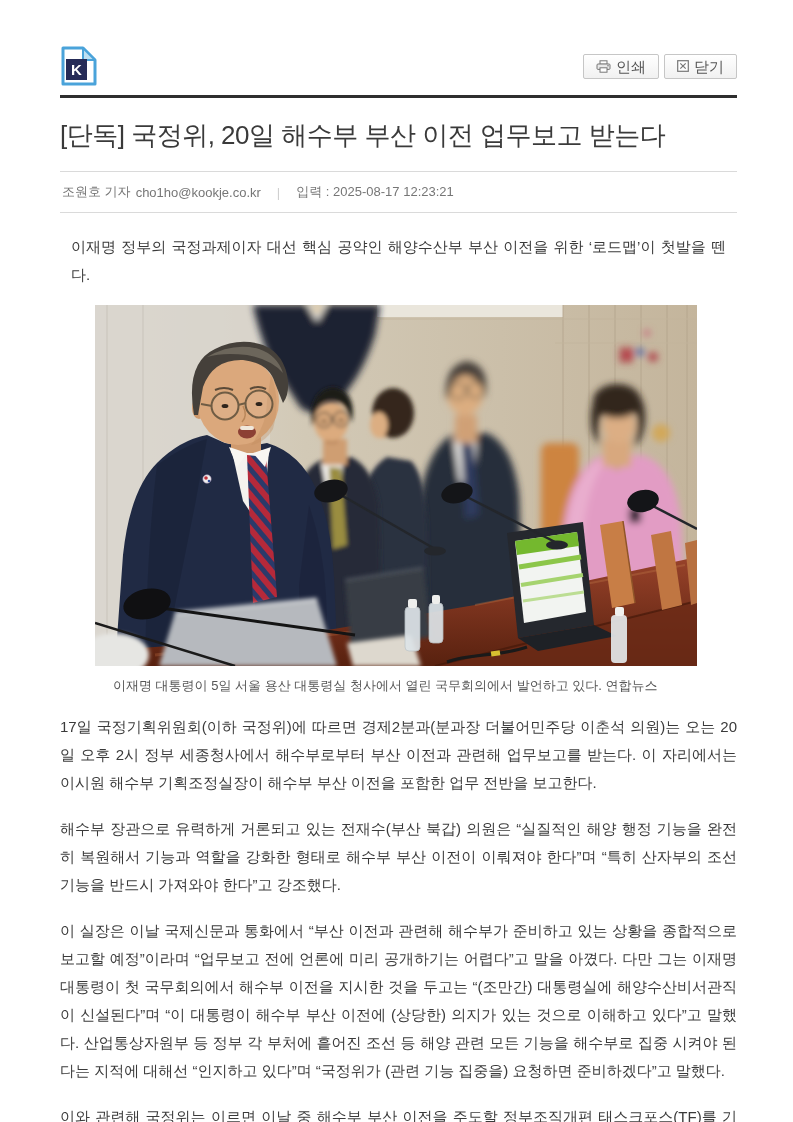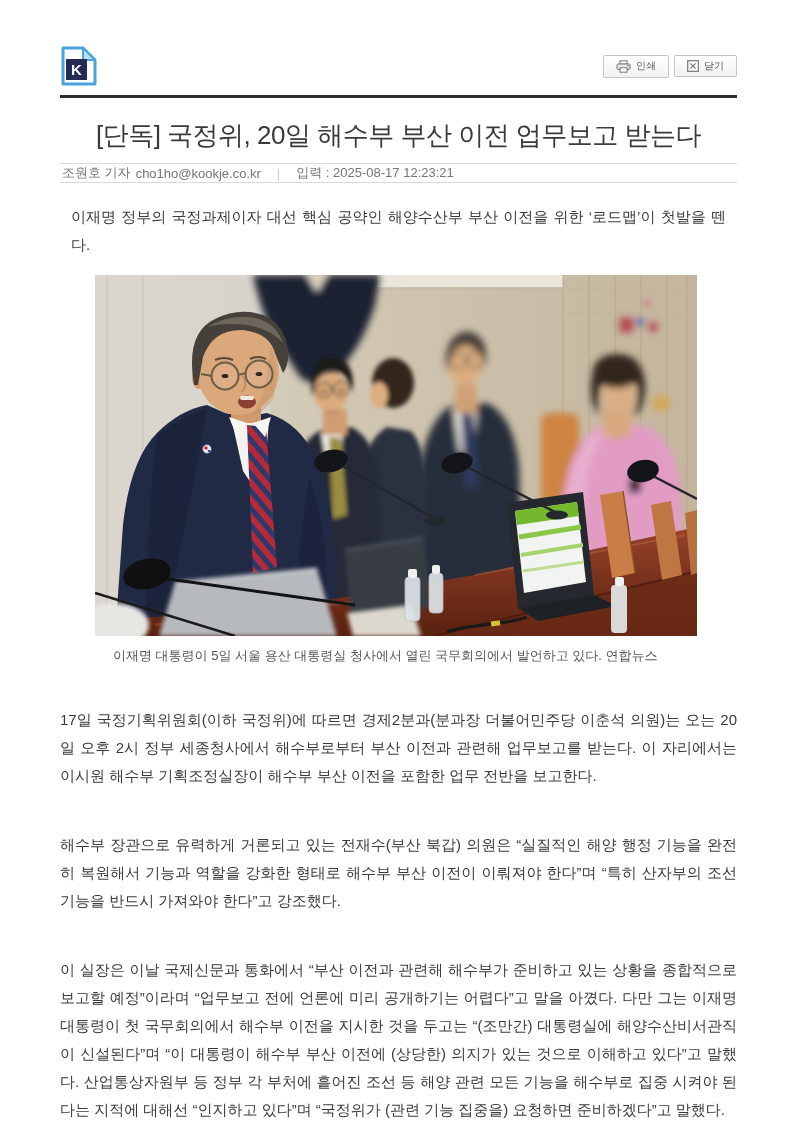--- a/index.html
+++ b/index.html
@@ -8,36 +8,36 @@
   .page{box-sizing:border-box;width:793px;height:1122px;padding:46px 56px 0 60px;}
 
   
   .masthead{display:flex;justify-content:space-between;align-items:center;
             padding-bottom:9px;border-bottom:3px solid #2e2e2e;}
   .brand{display:flex;align-items:center;gap:9px;}
   .brand-name{font-size:28px;font-weight:bold;color:#16182f;letter-spacing:-1.5px;}
   .win-buttons{display:flex;gap:5px;align-items:center;}
   .btn{display:inline-flex;align-items:center;gap:5px;border:1px solid #c6c6c6;
        background:linear-gradient(#ffffff,#f1f1f1);padding:4px 12px;
-       font-size:10px;color:#555;border-radius:2px;cursor:pointer;
+       font-size:15px;color:#555;border-radius:2px;cursor:pointer;
        font-family:inherit;line-height:1;}
 
   
-  .headline{text-align:center;font-size:26px;font-weight:500;color:#3a3a3a;
-            letter-spacing:-0.5px;margin:20px 0 10px;}
+  .headline{text-align:left;font-size:26px;font-weight:500;color:#3a3a3a;
+            letter-spacing:-0.5px;margin:20px 0 18px;}
   .byline-bar{border-top:1px solid #dadada;border-bottom:1px solid #dadada;
-              padding:0 2px;font-size:13px;color:#767676;
+              padding:11px 2px;font-size:13px;color:#767676;
               display:flex;align-items:center;}
   .byline-bar .who{margin-right:5px;}
   .byline-bar .pipe{color:#cfcfcf;margin:0 16px;}
 
   
   .lead{font-size:15px;line-height:28px;color:#3a3a3a;margin:20px 11px 0;
         text-align:justify;word-break:break-all;}
-  .body-p{font-size:15px;line-height:28px;color:#3a3a3a;margin:41px 0 0;
+  .body-p{font-size:15px;line-height:28px;color:#3a3a3a;margin:18px 0 0;
           text-align:justify;word-break:break-all;}
 
   
   .photo-wrap{margin:16px 0 0 35px;width:706px;}
   .photo-wrap svg{display:block;}
   figure{margin:0;}
   figcaption{font-size:13px;color:#565656;margin:11px 0 0 18px;line-height:1.4;}
 </style>
 </head>
 <body>

